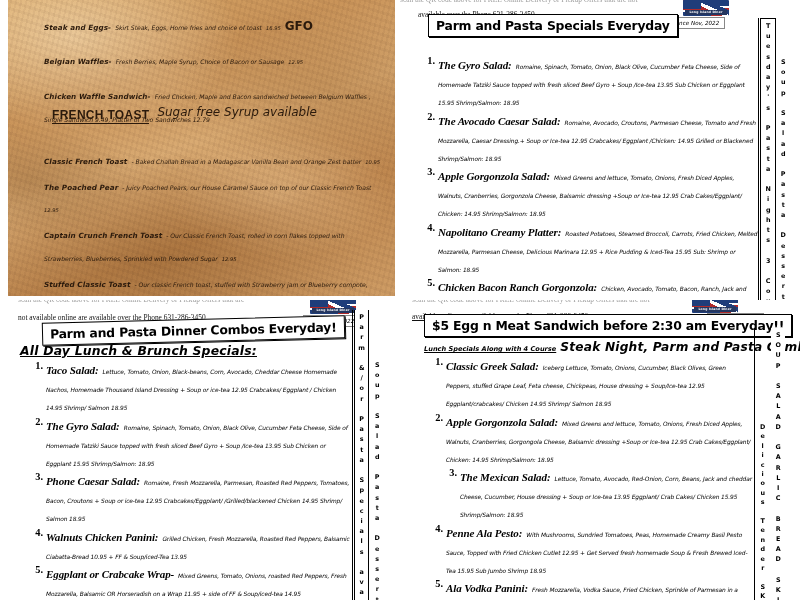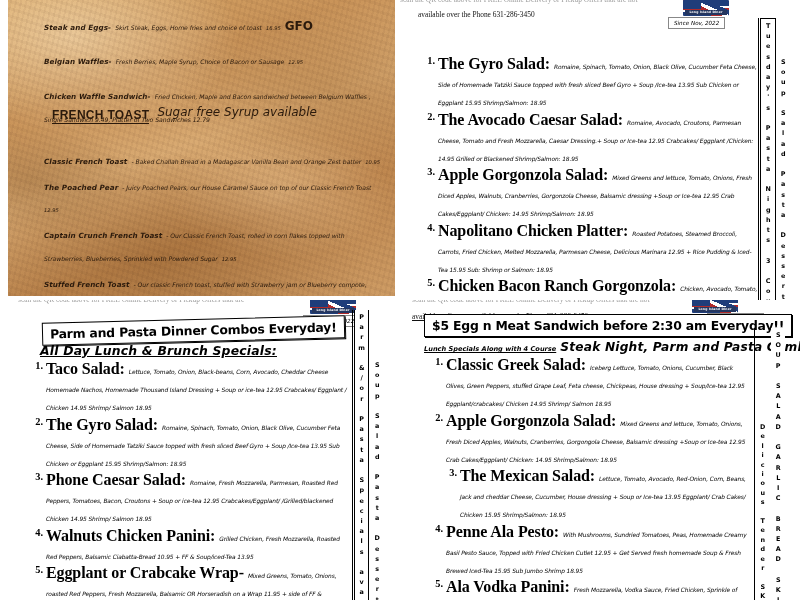--- a/index.html
+++ b/index.html
@@ -112,22 +112,22 @@
   }
 
   .list{position:absolute;left:22px;right:34px;}
   .li{display:flex;margin-bottom:1.5px;}
   .num{
     font-family:"Liberation Serif",serif;font-weight:bold;font-size:10.4px;
     width:13px;flex:0 0 13px;text-align:right;padding-right:3px;line-height:1.18;
   }
   .body{flex:1;min-width:0;}
   .dish{
-    font-family:"Liberation Serif",serif;font-weight:bold;
-    font-size:16px;letter-spacing:-.1px;margin-top:15px;
+    font-family:"Liberation Serif",serif;font-weight:bold;font-style:italic;
+    font-size:11px;letter-spacing:-.1px;margin-top:15px;
   }
   .desc{
     font-family:"DejaVu Sans",sans-serif;font-style:italic;font-size:5.9px;
     line-height:1.62;letter-spacing:-.12px;
   }
 
   
   .vstrip{
     position:absolute;border:1px solid #000;background:#fff;
     display:flex;align-items:flex-start;justify-content:center;
@@ -217,21 +217,21 @@
           <span class="iname">The Poached Pear</span>
           <span class="idesc">- Juicy Poached Pears, our House Caramel Sauce on top of our Classic French Toast</span>
           <span class="iprice">12.95</span>
         </p>
         <p class="item">
           <span class="iname">Captain Crunch French Toast</span>
           <span class="idesc">- Our Classic French Toast, rolled in corn flakes topped with Strawberries, Blueberries, Sprinkled with Powdered Sugar</span>
           <span class="iprice">12.95</span>
         </p>
         <p class="item">
-          <span class="iname">Stuffed French Toast</span>
+          <span class="iname">Stuffed Classic Toast</span>
           <span class="idesc">- Our classic French toast, stuffed with Strawberry jam or Blueberry compote, Cream cheese, rolled in corn flakes, topped with fresh strawberries and powdered sugar</span>
           
         </p>
 
       </div>
     </div>
   </div>
 
   <div class="quad">
     <div class="wq">
@@ -245,20 +245,23 @@
 
       <div class="logo" style="left:283px;top:0px;">
         <div class="sweep"></div>
         <div class="stars"></div>
         <div class="plate">
           <i>Long Island Diner</i>
         </div>
       </div>
       <div class="since" style="left:268px;top:17px;">Since Nov, 2022</div>
 
+      <div class="banner" style="position:absolute;left:28px;top:14px;">
+        <span>Parm and Pasta Specials Everyday</span>
+      </div>
 
 
       <div class="frame" style="left:358px;top:18px;bottom:0;"></div>
       <div class="vstrip" style="left:360px;top:18px;height:282px;width:14px;">
         <span class="vtext tall">Tuesday's Pasta Nights 3 Course M</span>
       </div>
       <div class="vstrip" style="left:376px;top:55px;height:245px;width:14px;border:none;">
         <span class="vtext tall">Soup Salad Pasta Dessert</span>
       </div>
 
@@ -273,54 +276,57 @@
           <div class="body"><span class="dish">The Avocado Caesar Salad:</span>
             <span class="desc">Romaine, Avocado, Croutons, Parmesan Cheese, Tomato and Fresh Mozzarella, Caesar Dressing.+ Soup or Ice-tea  12.95 Crabcakes/ Eggplant /Chicken: 14.95    Grilled or Blackened Shrimp/Salmon:   18.95</span></div>
         </div>
         <div class="li">
           <div class="num">3.</div>
           <div class="body"><span class="dish">Apple Gorgonzola Salad:</span>
             <span class="desc">Mixed Greens and lettuce, Tomato, Onions, Fresh  Diced Apples, Walnuts, Cranberries,  Gorgonzola Cheese, Balsamic dressing +Soup or Ice-tea  12.95    Crab Cakes/Eggplant/ Chicken: 14.95    Shrimp/Salmon:  18.95</span></div>
         </div>
         <div class="li">
           <div class="num">4.</div>
-          <div class="body"><span class="dish">Napolitano Chicken Platter:</span>
+          <div class="body"><span class="dish">Napolitano Creamy Platter:</span>
             <span class="desc">Roasted Potatoes, Steamed Broccoli, Carrots, Fried Chicken, Melted Mozzarella, Parmesan Cheese, Delicious Marinara  12.95 + Rice Pudding &amp; Iced-Tea  15.95       Sub: Shrimp or Salmon:  18.95</span></div>
         </div>
         <div class="li">
           <div class="num">5.</div>
           <div class="body"><span class="dish">Chicken Bacon Ranch Gorgonzola:</span>
             <span class="desc">Chicken, Avocado, Tomato, Bacon, Ranch, Jack and Cheddar Cheese  11.95 + Rice Pudding &amp; Iced-Tea    14.95</span></div>
         </div>
 
       </div>
     </div>
   </div>
 
   <div class="quad">
     <div class="wq">
 
       <div class="topline">
         <span class="ghost" style="left:18px;">scan the QR code above for FREE Online Delivery or Pickup Offers that are</span>
+      </div>
+      <div style="position:absolute;left:18px;top:6px;">
+        <span class="phoneline" style="text-decoration:none;">not available online are available over the Phone 631-286-3450</span>
       </div>
 
       <div class="logo" style="left:310px;top:-2px;">
         <div class="sweep"></div>
         <div class="stars"></div>
         <div class="plate">
           <i>Long Island Diner</i>
         </div>
       </div>
       <div class="since" style="left:303px;top:15px;">Since Nov, 2022</div>
 
       <div class="banner" style="position:absolute;left:42px;top:19px;transform:rotate(-1.4deg);">
         <span>Parm and Pasta Dinner Combos Everyday!</span>
       </div>
 
-      <div style="position:absolute;left:40px;top:41px;">
+      <div style="position:absolute;left:20px;top:41px;">
         <span class="script-head">All Day  Lunch &amp; Brunch  Specials:</span>
       </div>
 
       <div class="frame" style="left:352px;top:10px;bottom:0;"></div>
       <div class="vstrip" style="left:354px;top:10px;height:290px;width:13px;border:none;border-left:1px solid #000;border-right:1px solid #000;">
         <span class="vtext tall">Parm &amp;/or Pasta Specials available to nite</span>
       </div>
       <div class="vstrip" style="left:370px;top:58px;height:242px;width:14px;border:none;">
         <span class="vtext tall">Soup Salad Pasta Dessert</span>
       </div>

